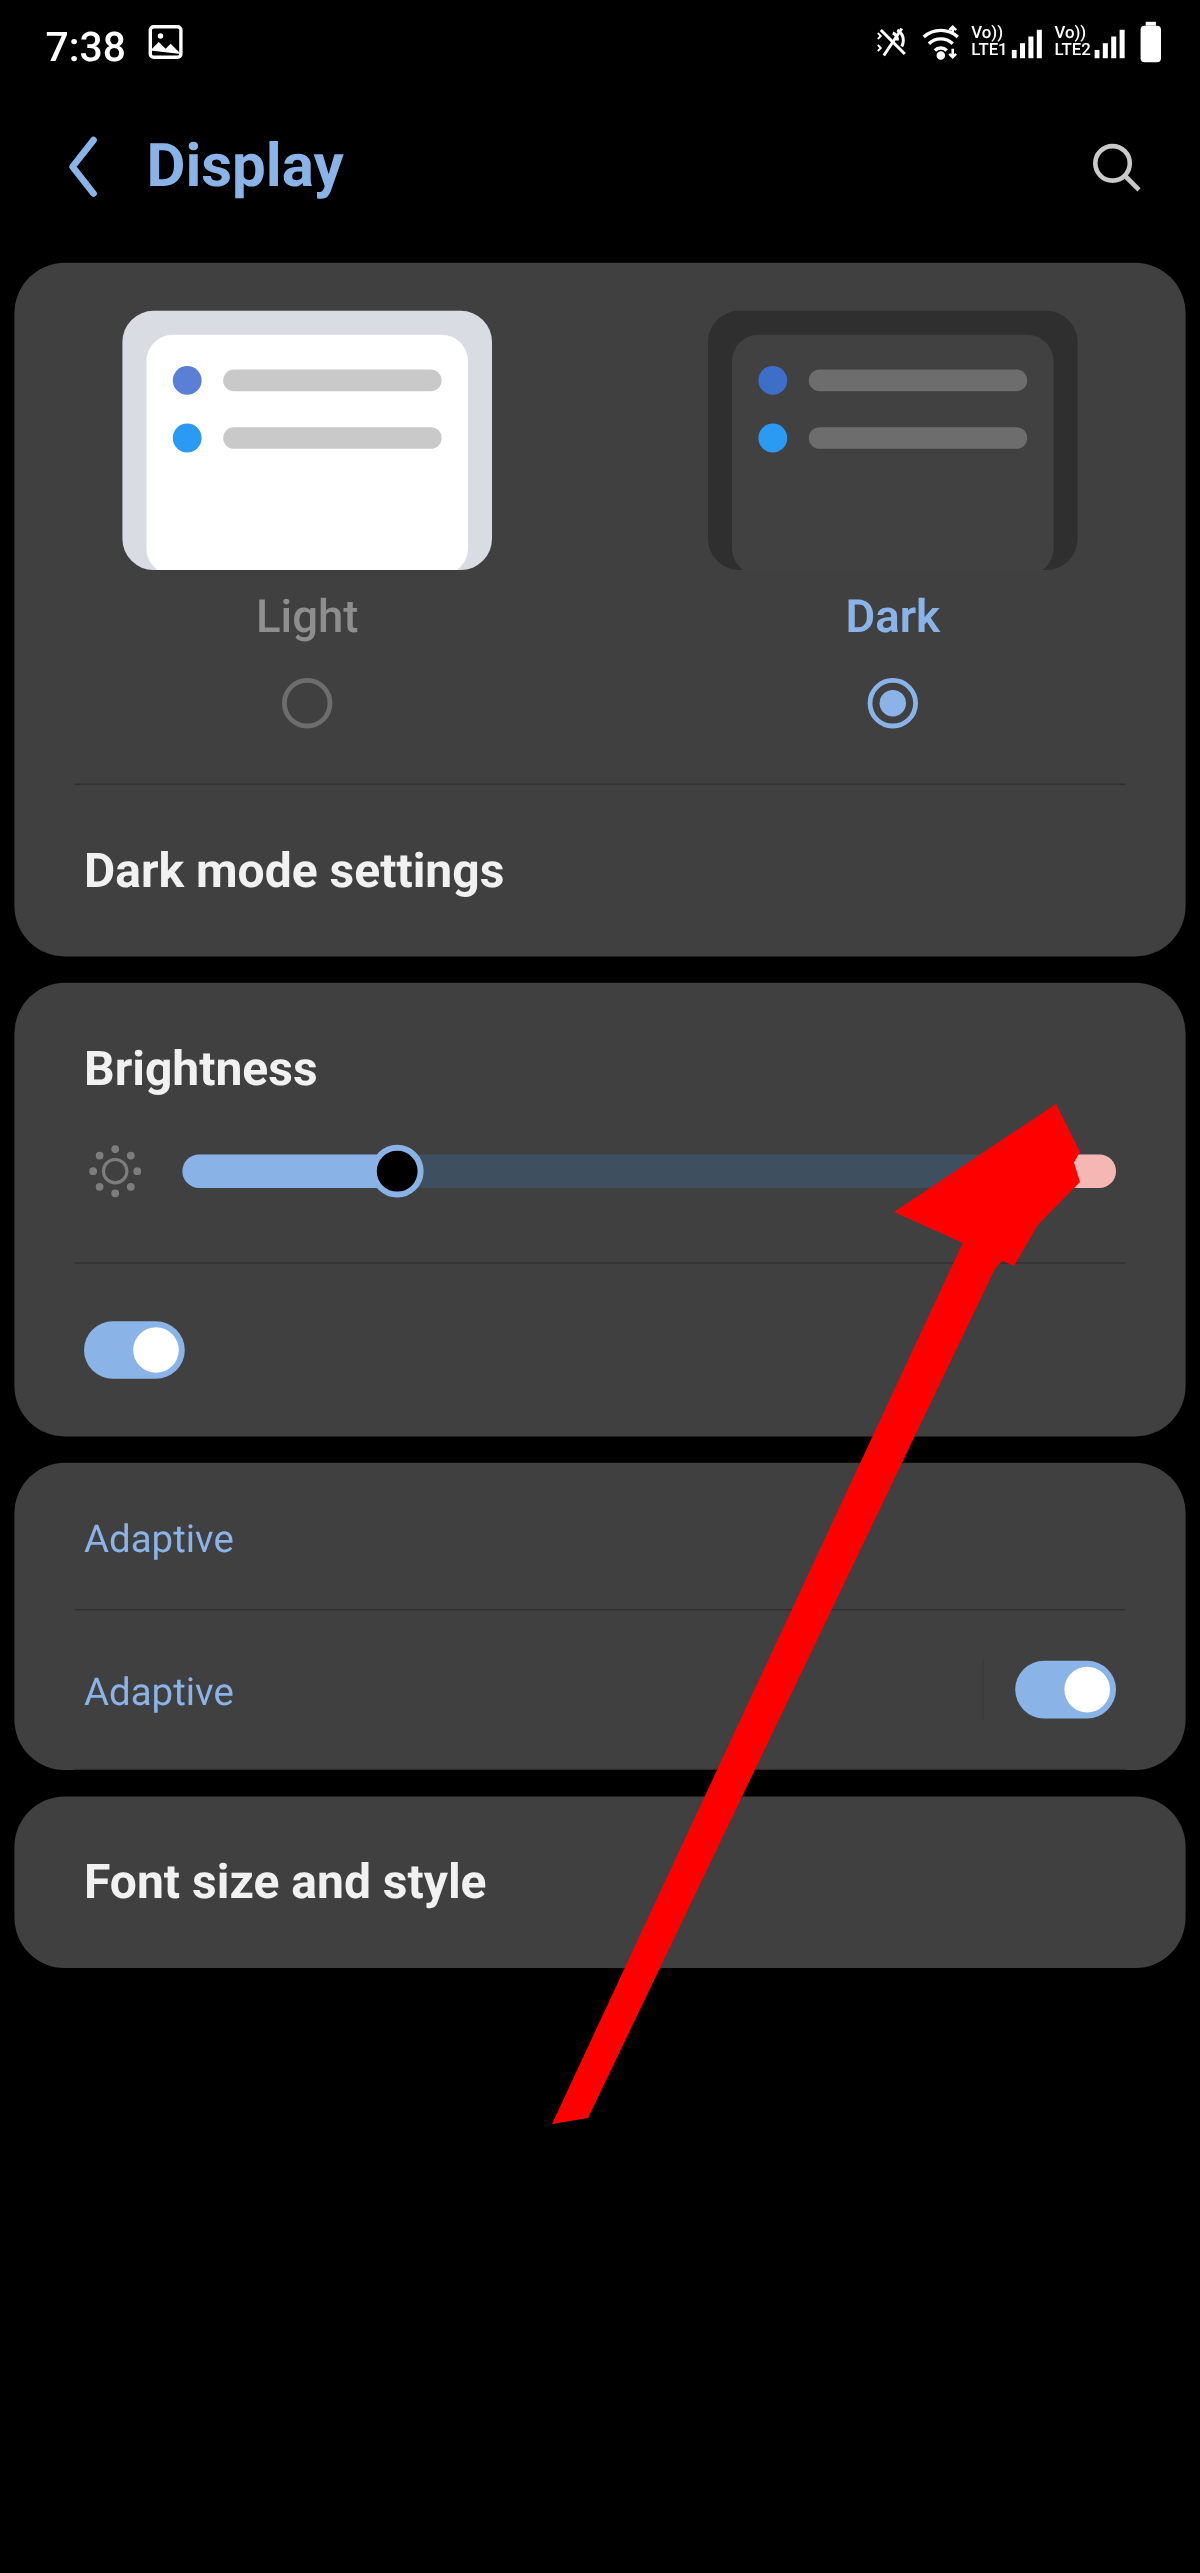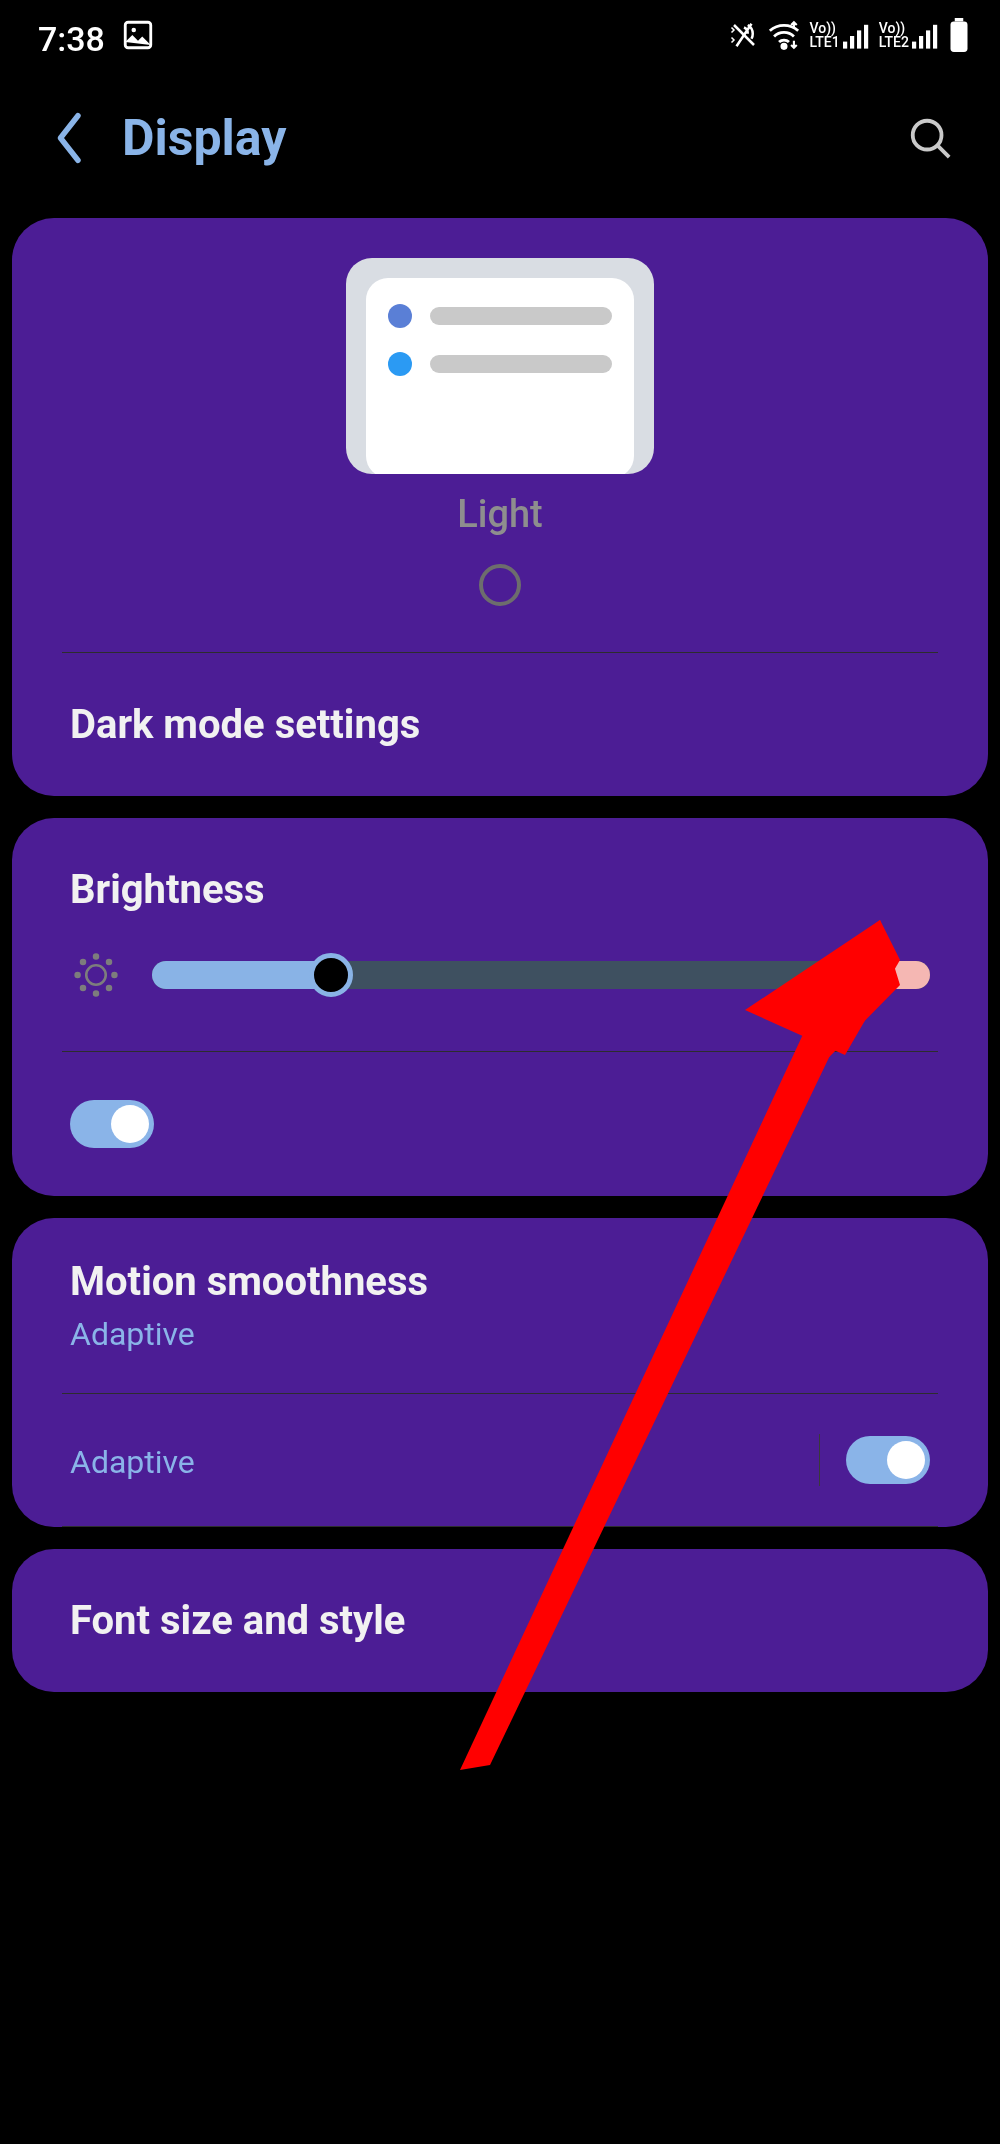--- a/index.html
+++ b/index.html
@@ -44,21 +44,21 @@
   }
   .search-btn {
     margin-left: auto;
     width: 60px; height: 60px;
     display: flex; align-items: center; justify-content: center;
   }
 
   
   .content { padding: 0 12px; }
   .card {
-    background: #4c1d95;
+    background: #404040;
     border-radius: 42px;
     margin-bottom: 22px;
     overflow: hidden;
   }
 
   
   .theme-row {
     display: flex;
     padding: 40px 0 30px 0;
   }
@@ -306,20 +306,36 @@
                 <div class="tp-bar-l"></div>
               </div>
             <div class="tp-line">
                 <div class="tp-dot-l" style="background:#2b9af3"></div>
                 <div class="tp-bar-l"></div>
               </div>
           </div>
         </div>
         <div class="theme-label muted">Light</div>
         <div class="radio"></div>
+      </div>
+      <div class="theme-opt">
+        <div class="theme-preview tp-dark">
+          <div class="tp-dark-inner">
+            <div class="tp-line">
+                <div class="tp-dot-l" style="background:#3d6fc9"></div>
+                <div class="tp-bar-d"></div>
+              </div>
+            <div class="tp-line">
+                <div class="tp-dot-l" style="background:#2b9af3"></div>
+                <div class="tp-bar-d"></div>
+              </div>
+          </div>
+        </div>
+        <div class="theme-label active">Dark</div>
+        <div class="radio selected"></div>
       </div>
     </div>
     <div class="divider"></div>
     <div class="list-item">
       <div class="li-title">Dark mode settings</div>
     </div>
   </div>
 
   <div class="card">
     <div class="list-item" style="padding-bottom:12px;">
@@ -347,21 +363,20 @@
     </div>
     <div class="divider"></div>
     <div class="list-item">
       <div class="toggle"></div>
     </div>
   </div>
 
   <div class="card">
     <div class="list-item two-line">
       <div class="li-text">
-        <div class="li-title">Motion smoothness</div>
         <div class="li-sub">Adaptive</div>
       </div>
     </div>
     <div class="divider"></div>
     <div class="list-item two-line">
       <div class="li-text">
         <div class="li-sub">Adaptive</div>
       </div>
       <div class="toggle-container">
         <div class="toggle-divider"></div>

